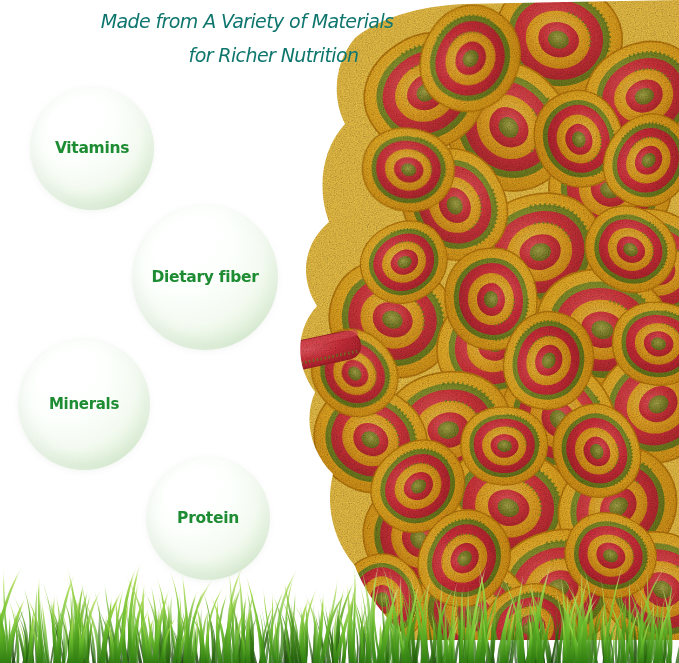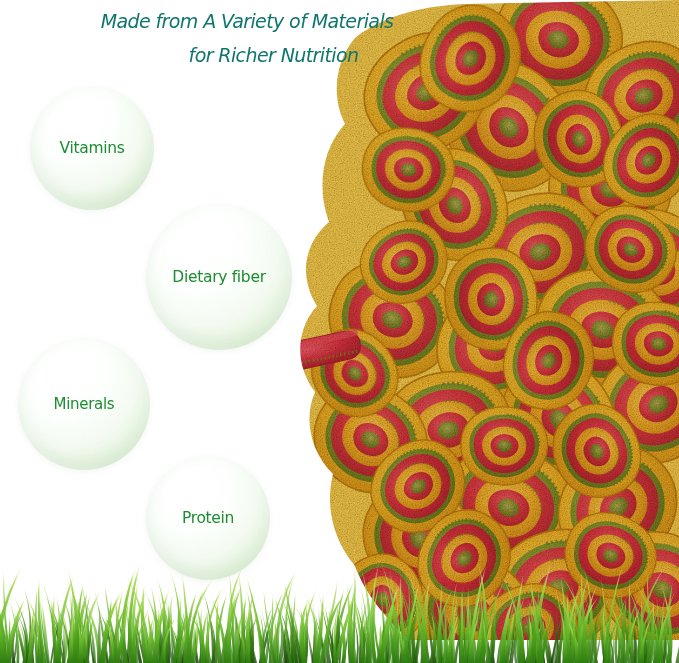--- a/index.html
+++ b/index.html
@@ -94,21 +94,21 @@
     transform: rotate(-18deg);
   }
   .bubble-label {
     position: absolute;
     left: 0;
     right: 0;
     top: 50%;
     transform: translateY(-52%);
     text-align: center;
     font-family: "DejaVu Sans", sans-serif;
-    font-weight: normal;
+    font-weight: bold;
     font-size: 15.5px;
     letter-spacing: -0.3px;
     color: #1d8c32;
     z-index: 3;
     white-space: nowrap;
   }
   .bubble.b2 .bubble-label { font-size: 15px; }
 
   
   #food-pile {
@@ -250,21 +250,21 @@
 
   <div class="headline">
     <span class="headline-line l1">Made from A Variety of Materials</span>
     <span class="headline-line l2">for Richer Nutrition</span>
   </div>
 
   <div class="bubble b0" style="left:30px; top:86px; width:124px; height:124px;">
     <span class="bubble-label">Vitamins</span>
   </div>
 
-  <div class="bubble b1" style="left:146px; top:204px; width:146px; height:146px;">
+  <div class="bubble b1" style="left:132px; top:204px; width:146px; height:146px;">
     <span class="bubble-label">Dietary fiber</span>
   </div>
 
   <div class="bubble b2" style="left:18px; top:338px; width:132px; height:132px;">
     <span class="bubble-label">Minerals</span>
   </div>
 
   <div class="bubble b3" style="left:146px; top:456px; width:124px; height:124px;">
     <span class="bubble-label">Protein</span>
   </div>

